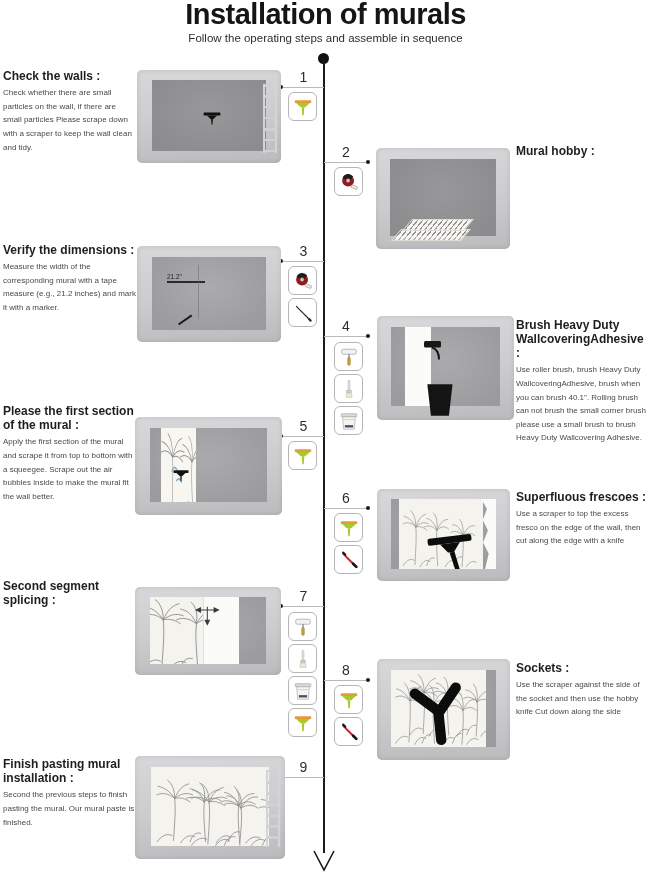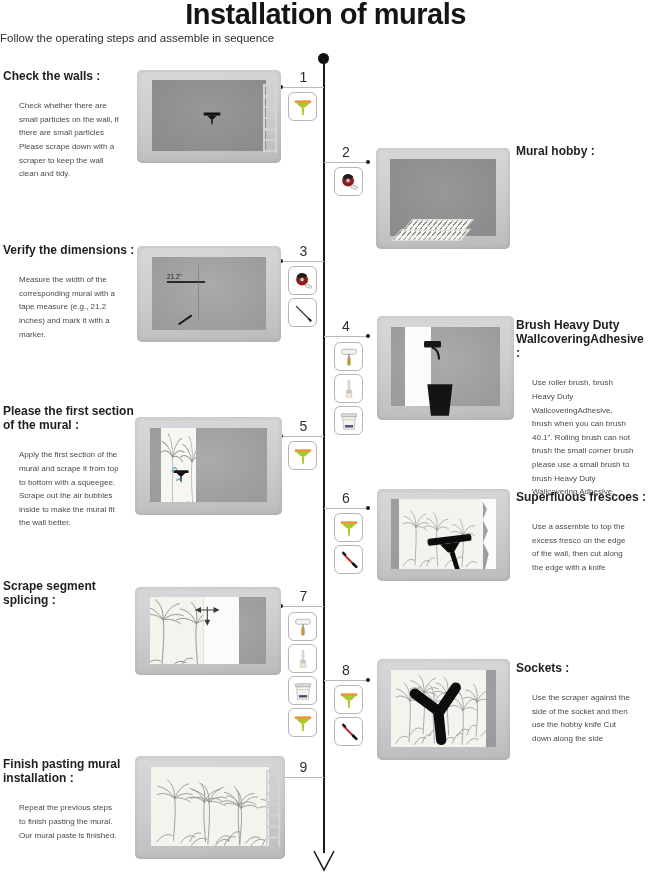--- a/index.html
+++ b/index.html
@@ -1,29 +1,29 @@
 <!DOCTYPE html>
 <html><head>
 <meta charset="utf-8">
 <style>
   html,body{margin:0;padding:0}
   body{width:651px;height:879px;position:relative;background:#fff;overflow:hidden;
        font-family:"Liberation Sans",sans-serif;color:#222}
   .abs{position:absolute}
   .page-title{position:absolute;top:-2px;left:0;right:0;text-align:center;
     font-size:29px;font-weight:bold;letter-spacing:-.5px;color:#151515}
-  .page-subtitle{position:absolute;top:32px;left:0;right:0;text-align:left;
+  .page-subtitle{position:absolute;top:32px;left:0;right:0;text-align:center;
     font-size:11.5px;color:#2d2d2d}
   
   .tl-line{position:absolute;left:323px;top:59px;width:2px;height:794px;background:#1a1a1a}
   .tl-dot{position:absolute;left:318px;top:53px;width:11px;height:11px;border-radius:50%;background:#111}
   
   .txt{position:absolute}
   .txt h3{margin:0 0 3px;font-size:12px;font-weight:600;color:#1e1e1e;line-height:1.18}
-  .txt p{margin:16px;font-size:8px;color:#4a4a4a;line-height:1.7}
+  .txt p{margin:0;font-size:8px;color:#4a4a4a;line-height:1.7}
   .num{position:absolute;font-size:14px;color:#2d2d2d;text-align:center;line-height:15px}
   .conn{position:absolute;height:1px;background:#b9b9b9}
   .cdot{position:absolute;width:4px;height:4px;border-radius:50%;background:#1a1a1a}
   .icol{position:absolute;display:flex;flex-direction:column;gap:3px}
   .ibox{width:29px;height:29px;border:1px solid #b5b5b5;border-radius:6px;background:#fff;
     display:flex;align-items:center;justify-content:center;box-sizing:border-box}
   
   .room{position:absolute;border-radius:5px;overflow:hidden;
     background:linear-gradient(175deg,#d8d8da 0%,#cdcdd0 50%,#bbbbbe 100%);
     box-shadow:inset 0 0 5px rgba(0,0,0,.12)}
@@ -279,25 +279,25 @@
       <g fill="#0c0c0c">
           <rect x="2" y="6" width="44" height="7" rx="2"></rect>
           <path d="M14 13 h20 l-7 9 h-6 Z"></path>
           <path d="M22.5 22 h5 l3.5 20 h-4.5 Z"></path>
         </g>
     </svg>
   </div>
 </div>
 <div class="txt" style="left:516px;top:490px;width:134px">
   <h3>Superfluous frescoes :</h3>
-  <p>Use a assemble to top the excess fresco on the edge of the wall, then cut along the edge with a knife</p>
+  <p>Use a scraper to top the excess fresco on the edge of the wall, then cut along the edge with a knife</p>
 </div>
 
 <div class="txt" style="left:3px;top:579px;width:133px">
-  <h3>Scrape segment splicing :</h3>
+  <h3>Second segment splicing :</h3>
 </div>
 <div class="num" style="left:283px;top:589px;width:41px">7</div>
 <div class="conn" style="left:283px;top:606px;width:41px"></div>
 <div class="cdot" style="left:279px;top:604px"></div>
 <div class="icol" style="left:288px;top:612px">
   <span class="ibox">
     <svg viewBox="0 0 24 24" width="22" height="22">
         <rect x="4" y="3.5" width="16" height="5.5" rx="2" fill="#f2f2f2" stroke="#9a9a9a" stroke-width="0.7"></rect>
         <path d="M12 9 v3.5" stroke="#6a6a6a" stroke-width="1.2" fill="none"></path>
         <rect x="10.6" y="12.5" width="2.8" height="8.5" rx="1" fill="#caa23a" stroke="#8a6d20" stroke-width="0.5"></rect>
@@ -382,21 +382,21 @@
     </svg>
   </div>
 </div>
 <div class="txt" style="left:516px;top:661px;width:134px">
   <h3>Sockets :</h3>
   <p>Use the scraper against the side of the socket and then use the hobby knife Cut down along the side</p>
 </div>
 
 <div class="txt" style="left:3px;top:757px;width:133px">
   <h3>Finish pasting mural installation :</h3>
-  <p>Repeat the previous steps to finish pasting the mural. Our mural paste is finished.</p>
+  <p>Second the previous steps to finish pasting the mural. Our mural paste is finished.</p>
 </div>
 <div class="num" style="left:283px;top:760px;width:41px">9</div>
 <div class="conn" style="left:283px;top:777px;width:41px"></div>
 <div class="cdot" style="left:279px;top:775px"></div>
 <div class="room" style="left:135px;top:756px;width:150px;height:103px">
   <div class="bw">
     <div class="mural" style="inset:0">
       <svg viewBox="0 0 200 130" preserveAspectRatio="none">
           <use href="#palm-art"></use>
           <use href="#palm-art" x="58" y="6"></use>

